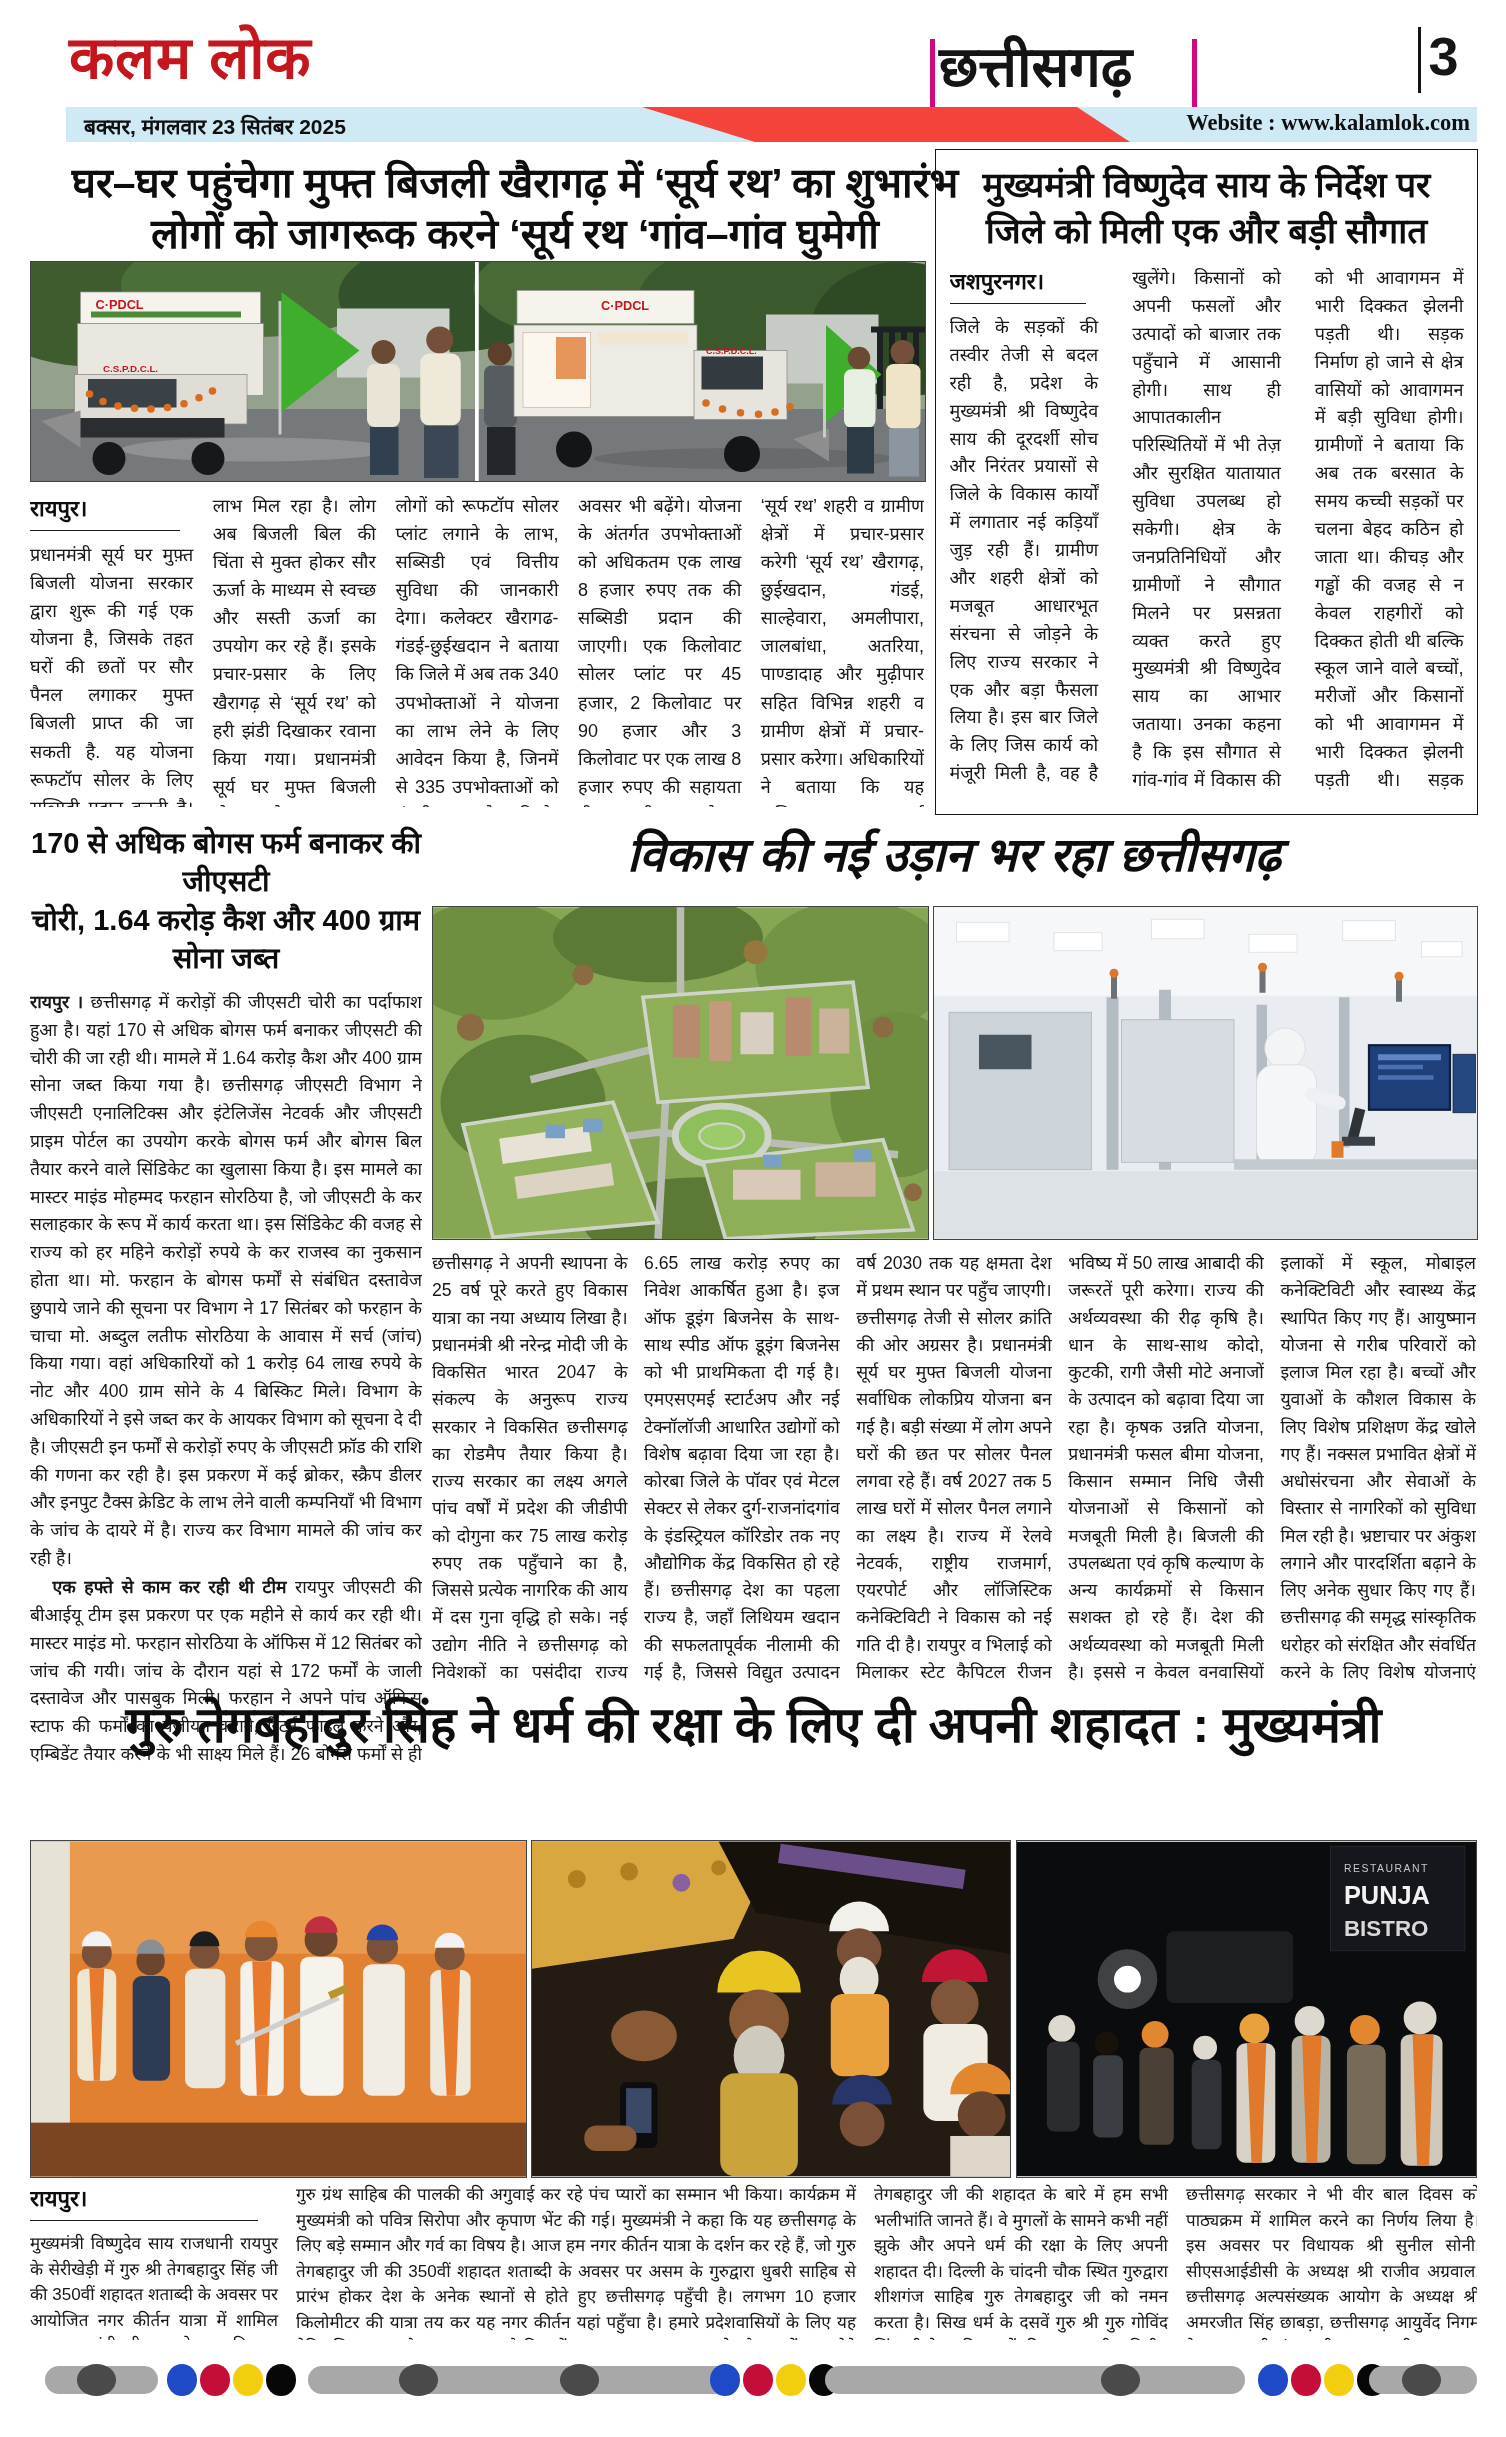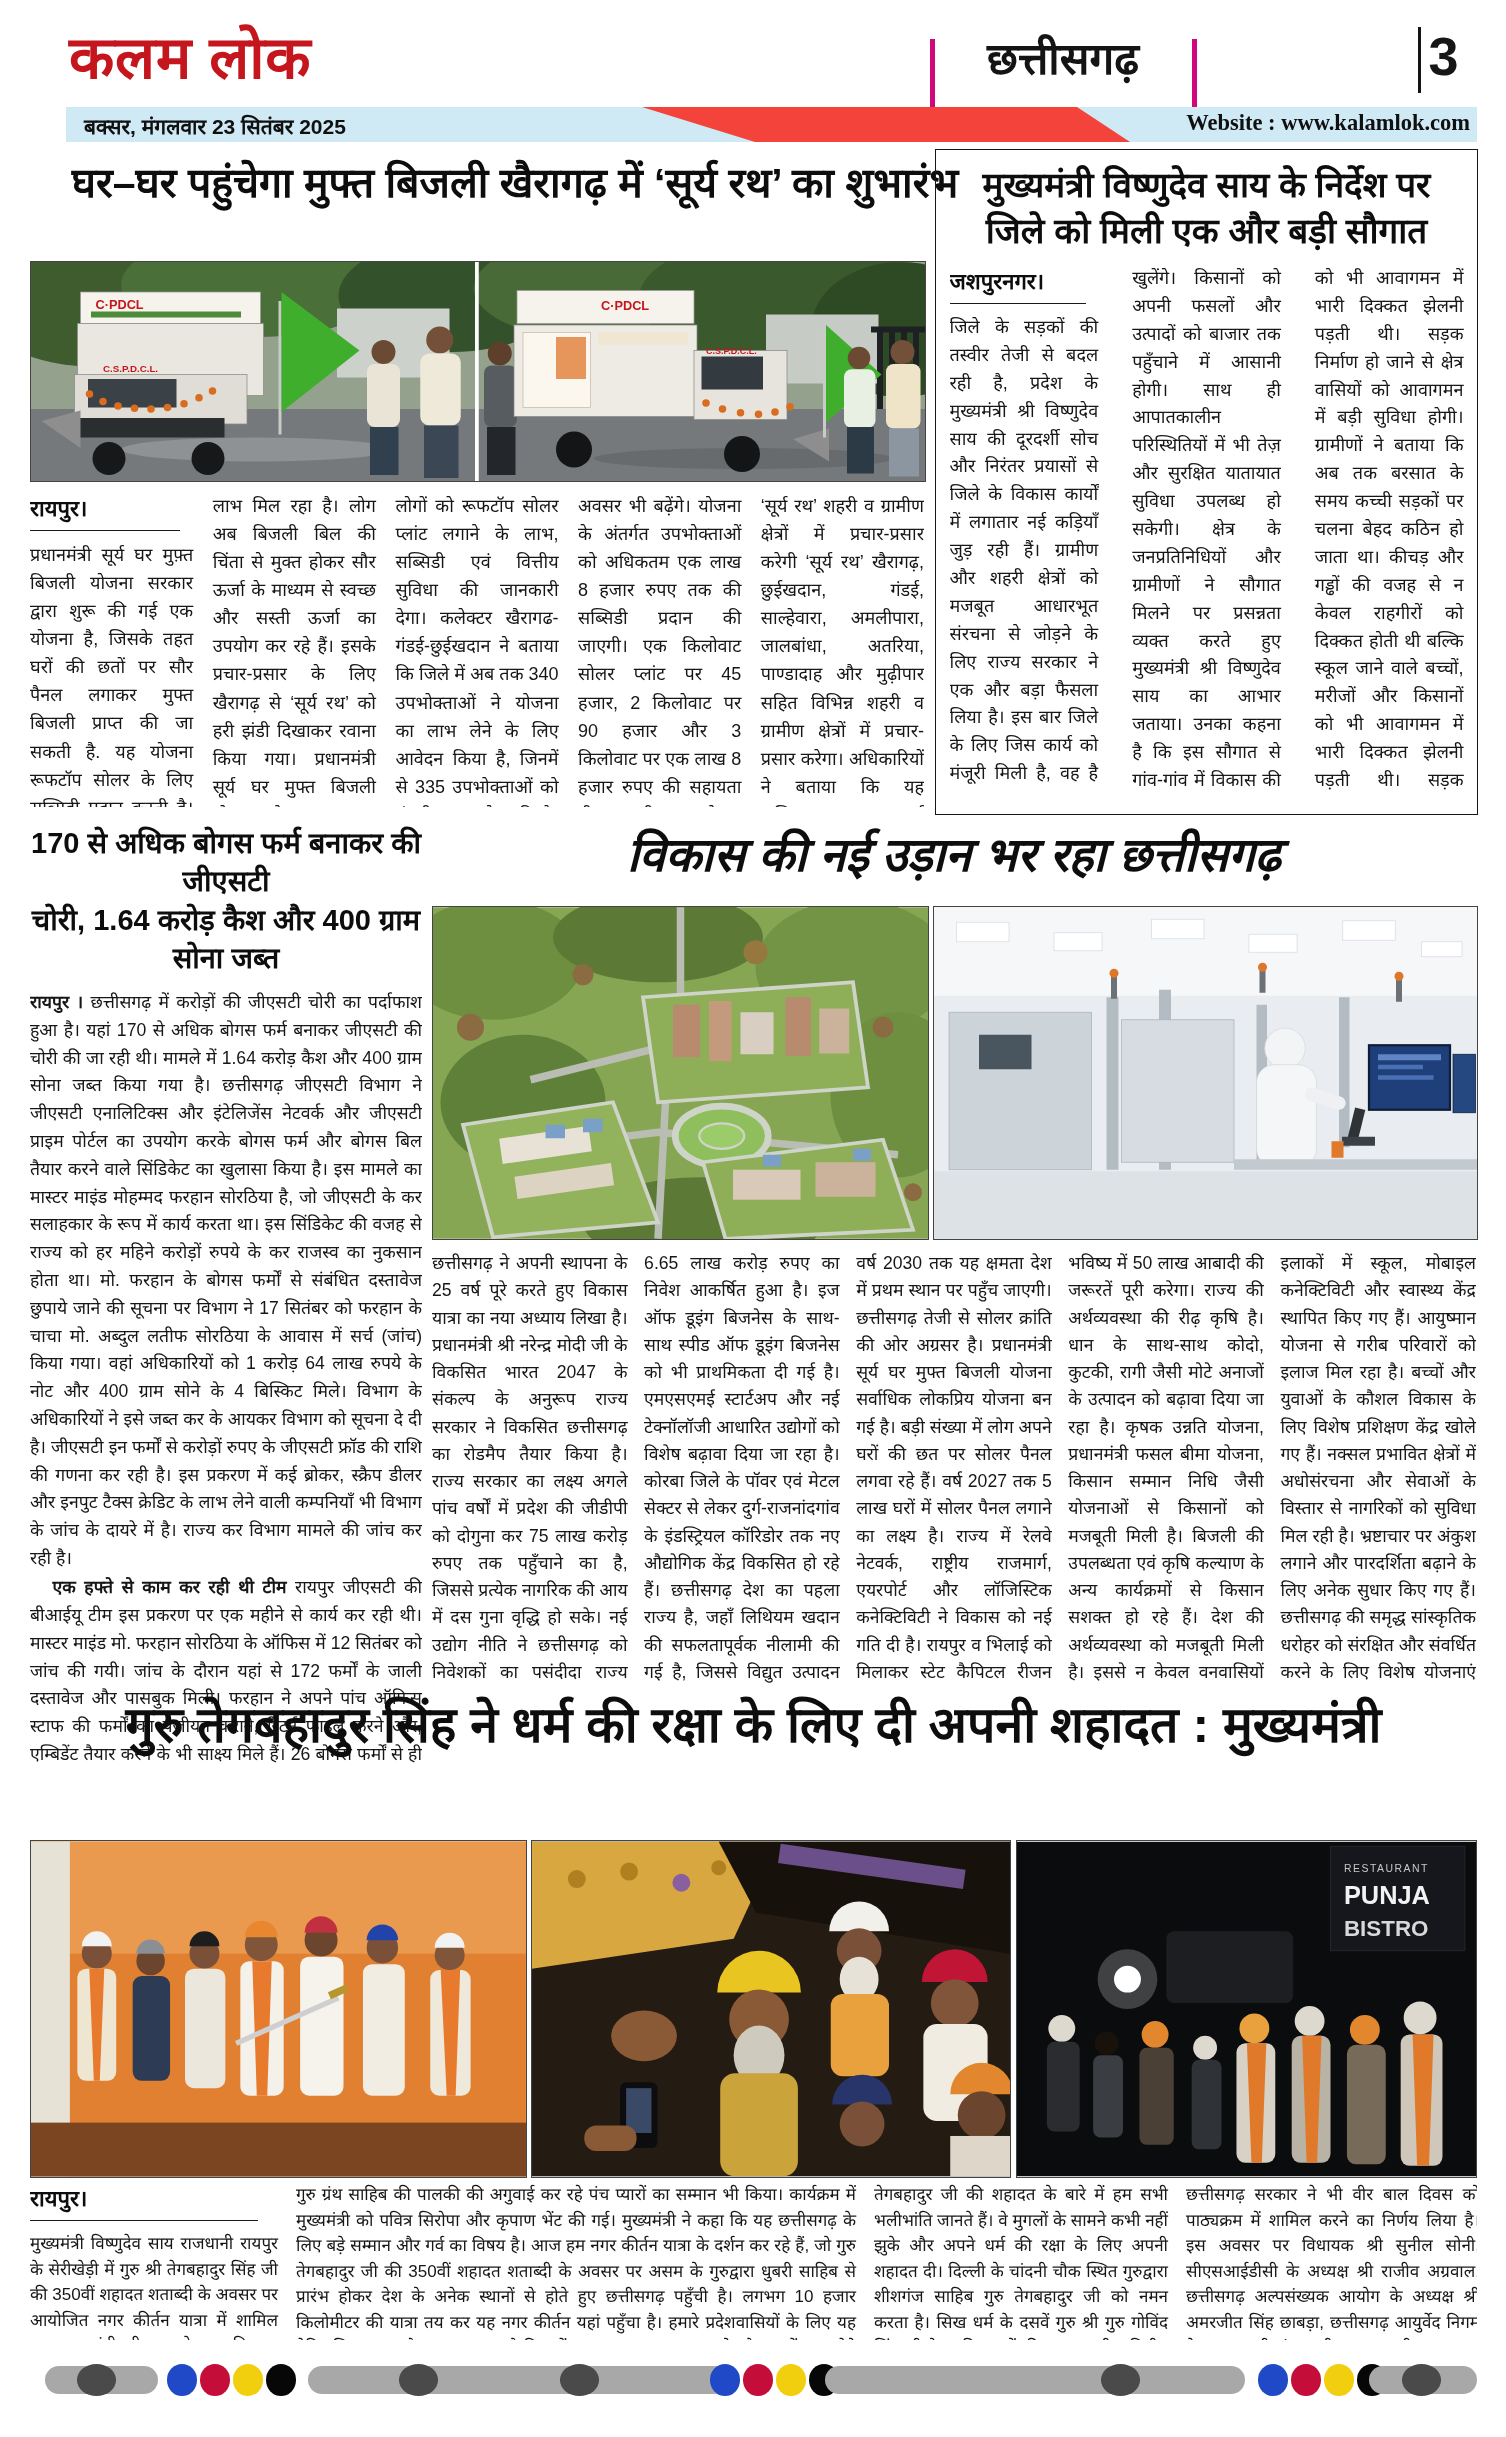--- a/index.html
+++ b/index.html
@@ -2,21 +2,21 @@
 <html lang="hi" style="font-size:12px"><head>
 <meta charset="utf-8">
 <style>
   html,body{margin:0;padding:0;background:#e8e8e8;}
   .page{position:relative;width:1507px;height:2438px;background:#ffffff;overflow:hidden;
         font-family:"Liberation Sans","DejaVu Sans",sans-serif;color:#161616;}
   .abs{position:absolute;}
 
   
   .masthead{left:69px;top:28.5px;font-size:59px;font-weight:900;color:#c4161c;letter-spacing:0.8px;line-height:1;}
-  .section-title{left:939px;top:33px;width:248px;text-align:center;font-size:44px;font-weight:800;color:#141414;line-height:1.2;}
+  .section-title{left:939px;top:33px;width:248px;font-size:56px;font-weight:800;color:#141414;line-height:1.2;}
   .mag-bar{top:39px;width:4.5px;height:69px;background:#cf087c;}
   .pagenum-wrap{left:1418px;top:27px;display:flex;align-items:flex-start;gap:7.5px;}
   .pagenum-bar{width:3px;height:66px;background:#141414;}
   .pagenum{font-size:54px;font-weight:700;line-height:1.1;}
   .strip{left:66px;top:107px;width:1411px;height:35px;background:#cfe9f5;}
   .red-band{left:642px;top:107px;width:488px;height:35px;background:#f3433a;
             clip-path:polygon(0 0,435px 0,488px 100%,113px 100%);}
   .dateline{left:84px;top:112px;font-size:21px;font-weight:700;color:#101010;}
   .website{left:1140px;top:110px;width:330px;text-align:right;font-size:22.5px;font-weight:700;
            font-family:"Liberation Serif","DejaVu Serif",serif;color:#101010;}
@@ -93,20 +93,21 @@
     <div class="pagenum-bar"></div>
     <div class="pagenum">3</div>
   </div>
   <div class="abs strip"></div>
   <div class="abs red-band"></div>
   <div class="abs dateline">बक्सर, मंगलवार 23 सितंबर 2025</div>
   <div class="abs website">Website : www.kalamlok.com</div>
 
   <div class="abs hl a1-hl">
     <div>घर–घर पहुंचेगा मुफ्त बिजली खैरागढ़ में ‘सूर्य रथ’ का शुभारंभ</div>
+    <div>लोगों को जागरूक करने ‘सूर्य रथ ‘गांव–गांव घुमेगी</div>
   </div>
 
   <svg class="abs a1-photo photo-frame" width="894" height="219" viewBox="0 0 1192 292">
     <rect width="1192" height="292" fill="#93a18d"></rect>
     <g>
       <ellipse cx="90" cy="60" rx="160" ry="80" fill="#3e5c2e"></ellipse>
       <ellipse cx="300" cy="30" rx="180" ry="70" fill="#4b6f38"></ellipse>
       <ellipse cx="560" cy="45" rx="150" ry="75" fill="#33512a"></ellipse>
       <ellipse cx="760" cy="35" rx="170" ry="70" fill="#486a36"></ellipse>
       <ellipse cx="1000" cy="50" rx="190" ry="85" fill="#3a5a2d"></ellipse>

